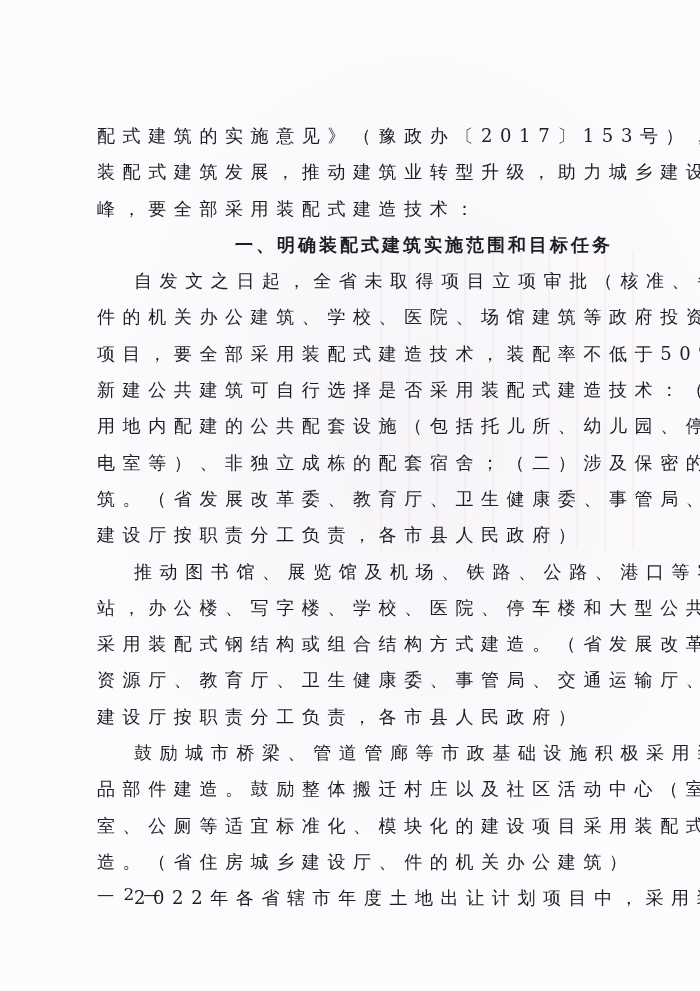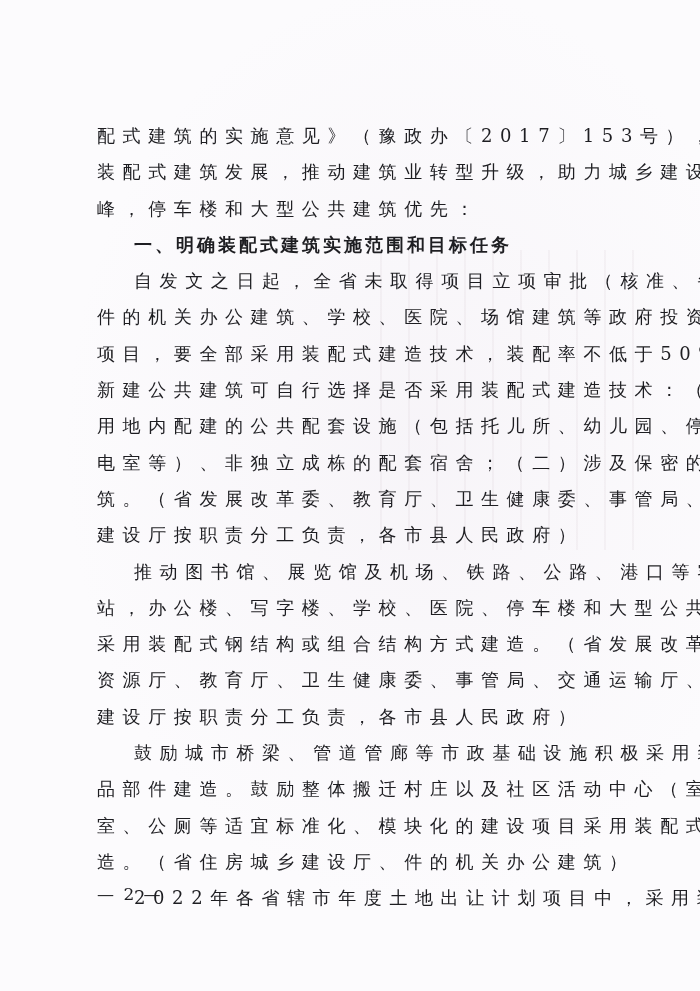--- a/index.html
+++ b/index.html
@@ -47,20 +47,21 @@
     }
     .line.indent {
       padding-left: 37px;
     }
     .line.heading {
       font-family: "DejaVu Sans", "Liberation Sans", sans-serif;
       font-weight: bold;
       letter-spacing: 3px;
       padding-left: 37px;
       font-size: 18px;
+      text-align: right;
     }
     .page-number {
       position: absolute;
       left: 97px;
       top: 884px;
       font-size: 17px;
       letter-spacing: 2px;
       font-family: "DejaVu Serif", "Liberation Serif", serif;
       color: #1e1e22;
       white-space: nowrap;
@@ -68,21 +69,21 @@
   </style>
 </head>
 <body>
 
 <div class="page">
   <div class="ghost"></div>
 
   <div class="body-text">
     <div class="line">配式建筑的实施意见》（豫政办〔2017〕153号），加快推进我省</div>
     <div class="line">装配式建筑发展，推动建筑业转型升级，助力城乡建设领域碳达</div>
-    <div class="line">峰，停车楼和大型公共建筑优先：</div>
+    <div class="line">峰，要全部采用装配式建造技术：</div>
     <div class="line heading">一、明确装配式建筑实施范围和目标任务</div>
     <div class="line indent">自发文之日起，全省未取得项目立项审批（核准、备案）文</div>
     <div class="line">件的机关办公建筑、学校、医院、场馆建筑等政府投资或主导的</div>
     <div class="line">项目，要全部采用装配式建造技术，装配率不低于50%；下列</div>
     <div class="line">新建公共建筑可自行选择是否采用装配式建造技术：（一）建设</div>
     <div class="line">用地内配建的公共配套设施（包括托儿所、幼儿园、停车场、配</div>
     <div class="line">电室等）、非独立成栋的配套宿舍；（二）涉及保密的特殊类建</div>
     <div class="line">筑。（省发展改革委、教育厅、卫生健康委、事管局、住房城乡</div>
     <div class="line">建设厅按职责分工负责，各市县人民政府）</div>
     <div class="line indent">推动图书馆、展览馆及机场、铁路、公路、港口等客运场</div>

